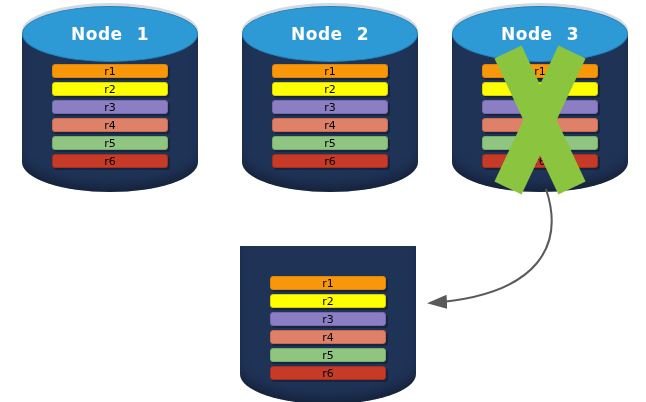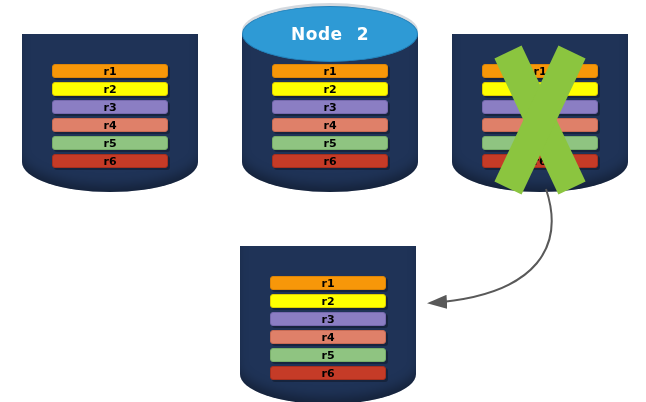--- a/index.html
+++ b/index.html
@@ -63,21 +63,21 @@
   }
   .bar {
     height: 14px;
     margin-bottom: 4px;
     border-radius: 3px;
     border: 1px solid;
     box-sizing: border-box;
     box-shadow: 2px 2px 0 rgba(0,0,0,0.28);
     display: flex; align-items: center; justify-content: center;
     font-size: 11px;
-    font-weight: bold;
+    font-weight: normal;
     line-height: 1;
     color: var(--bar-text);
   }
 
   
   .x-mark {
     position: absolute;
     left: 40px; top: 40px;
     width: 96px; height: 148px;
     z-index: 4;
@@ -104,20 +104,23 @@
   }
   .arrow-head { fill: var(--arrow-color); }
 </style>
 </head>
 <body>
 
 <div class="stage">
 
   <div class="node pos-1">
     <div class="cyl-body"></div>
+    <div class="cyl-top">
+      <span class="node-title">Node 1</span>
+    </div>
     <div class="bars">
         <div class="bar" style="background: rgb(247, 151, 9); border-color: rgb(221, 133, 7);">r1</div>
         <div class="bar" style="background: rgb(255, 255, 0); border-color: rgb(224, 207, 0);">r2</div>
         <div class="bar" style="background: rgb(139, 126, 195); border-color: rgb(118, 105, 174);">r3</div>
         <div class="bar" style="background: rgb(223, 128, 105); border-color: rgb(198, 106, 84);">r4</div>
         <div class="bar" style="background: rgb(143, 196, 129); border-color: rgb(119, 173, 105);">r5</div>
         <div class="bar" style="background: rgb(197, 59, 39); border-color: rgb(165, 47, 30);">r6</div>
       </div>
   </div>
 
@@ -131,20 +134,23 @@
         <div class="bar" style="background: rgb(255, 255, 0); border-color: rgb(224, 207, 0);">r2</div>
         <div class="bar" style="background: rgb(139, 126, 195); border-color: rgb(118, 105, 174);">r3</div>
         <div class="bar" style="background: rgb(223, 128, 105); border-color: rgb(198, 106, 84);">r4</div>
         <div class="bar" style="background: rgb(143, 196, 129); border-color: rgb(119, 173, 105);">r5</div>
         <div class="bar" style="background: rgb(197, 59, 39); border-color: rgb(165, 47, 30);">r6</div>
       </div>
   </div>
 
   <div class="node pos-3">
     <div class="cyl-body"></div>
+    <div class="cyl-top">
+      <span class="node-title">Node 3</span>
+    </div>
     <div class="bars">
         <div class="bar" style="background: rgb(247, 151, 9); border-color: rgb(221, 133, 7);">r1</div>
         <div class="bar" style="background: rgb(255, 255, 0); border-color: rgb(224, 207, 0);">r2</div>
         <div class="bar" style="background: rgb(139, 126, 195); border-color: rgb(118, 105, 174);">r3</div>
         <div class="bar" style="background: rgb(223, 128, 105); border-color: rgb(198, 106, 84);">r4</div>
         <div class="bar" style="background: rgb(143, 196, 129); border-color: rgb(119, 173, 105);">r5</div>
         <div class="bar" style="background: rgb(197, 59, 39); border-color: rgb(165, 47, 30);">r6</div>
       </div>
     <svg class="x-mark" viewBox="0 0 96 148" aria-hidden="true">
       <line class="x-stroke" x1="16" y1="6" x2="80" y2="142"></line>

